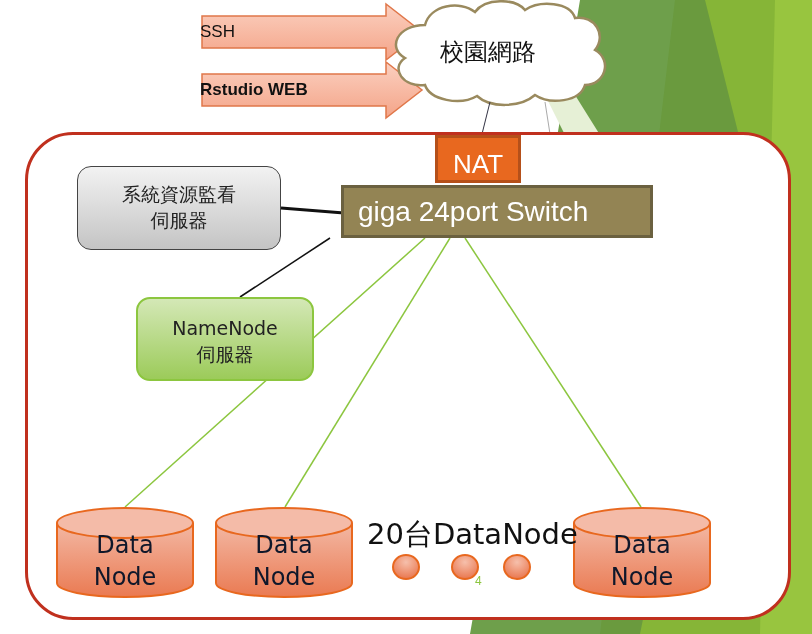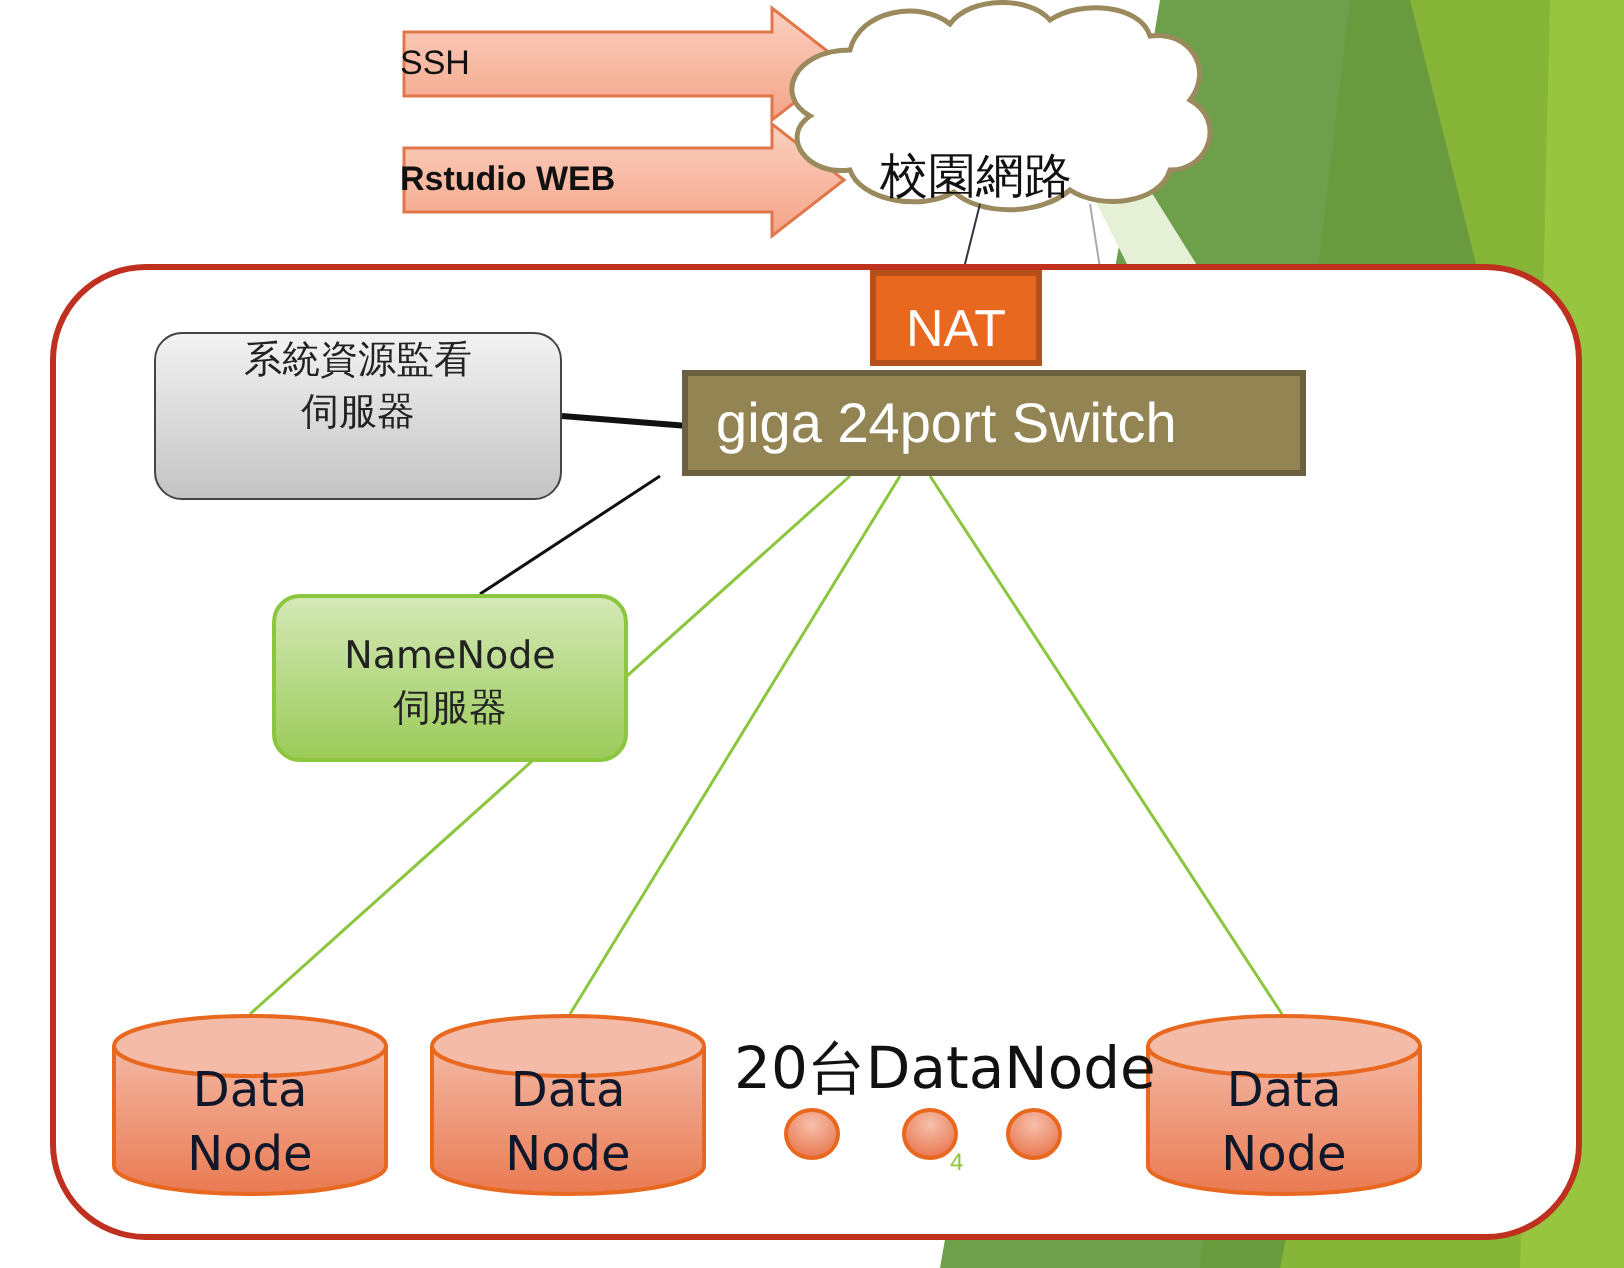--- a/index.html
+++ b/index.html
@@ -3,28 +3,28 @@
 <meta charset="utf-8">
 <style>
   html, body { margin:0; padding:0; }
   body { width:812px; height:634px; position:relative; overflow:hidden; background:#ffffff;
          font-family:"Liberation Sans", "DejaVu Sans", sans-serif; }
   #bg { position:absolute; left:0; top:0; width:812px; height:634px; }
   .abs { position:absolute; }
   .frame { left:25px; top:132px; width:766px; height:488px; border:3px solid #c0301e;
            border-radius:48px; background:#ffffff; box-sizing:border-box; }
   .arrow-label { font-size:17px; color:#111; text-align:left; }
-  .cloud-label { font-size:24px; color:#111; font-family:"DejaVu Sans", sans-serif;margin-top:36px; }
+  .cloud-label { font-size:24px; color:#111; font-family:"DejaVu Sans", sans-serif; }
   .nat { left:435px; top:135px; width:86px; height:48px; background:#e8681f; border:3px solid #b5501a;
          box-sizing:border-box; color:#fff; font-size:26px; display:flex; align-items:flex-end; justify-content:center; }
   .switch { left:341px; top:185px; width:312px; height:53px; background:#938454; border:3px solid #6b6140;
             box-sizing:border-box; color:#fff; font-size:28px; display:flex; align-items:center; padding-left:14px; }
   .monitor { left:77px; top:166px; width:204px; height:84px; border:1.5px solid #444; border-radius:14px;
              background:linear-gradient(#f2f2f2,#c4c4c4); box-sizing:border-box; text-align:center;
-             font-size:19px; line-height:26px; color:#222; font-family:"DejaVu Sans", sans-serif; }
+             font-size:19px; line-height:26px; color:#222; padding-top:14px; font-family:"DejaVu Sans", sans-serif; }
   .namenode { left:136px; top:297px; width:178px; height:84px; border:2px solid #8cc63f; border-radius:14px;
               background:linear-gradient(#d4e8b6,#9ccb5a); box-sizing:border-box; text-align:center;
               font-size:19px; line-height:26px; color:#222; padding-top:16px; font-family:"DejaVu Sans", sans-serif; }
   .dn-label { font-size:24px; line-height:32px; color:#0f172a; text-align:center; font-family:"DejaVu Sans", sans-serif; }
   .count-label { font-size:29px; color:#111; font-family:"DejaVu Sans", sans-serif; }
   .page-num { font-size:12px; color:#8cc63f; }
 </style>
 </head>
 <body>
 

